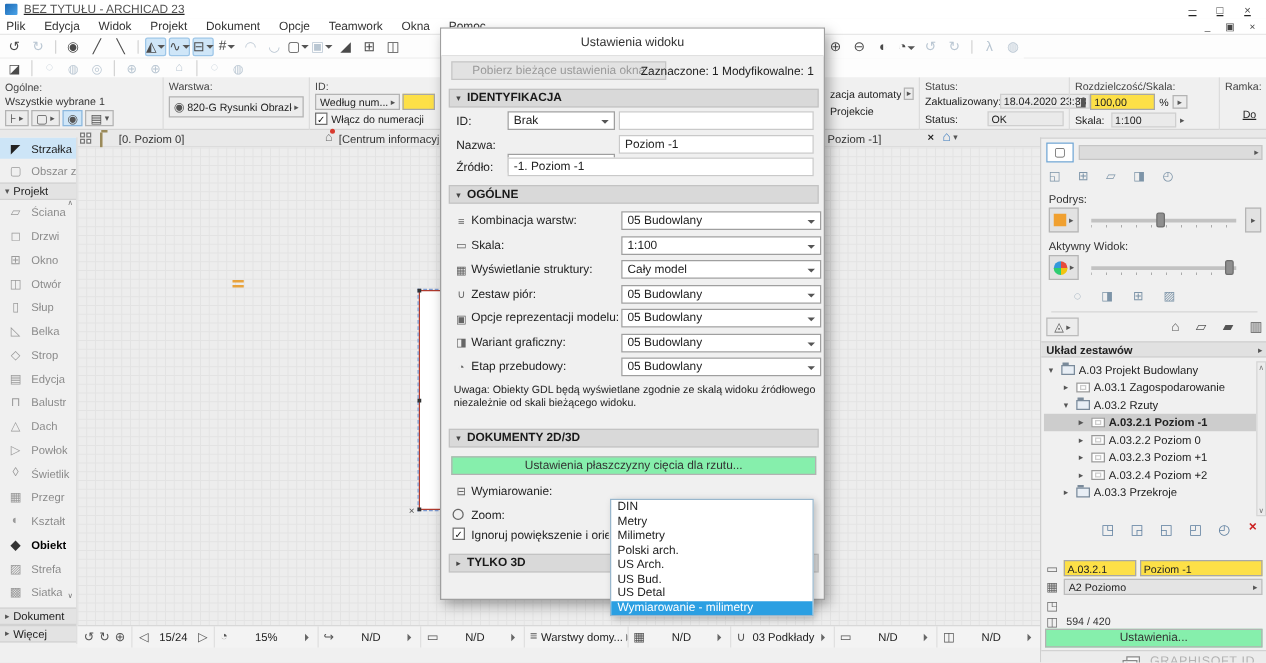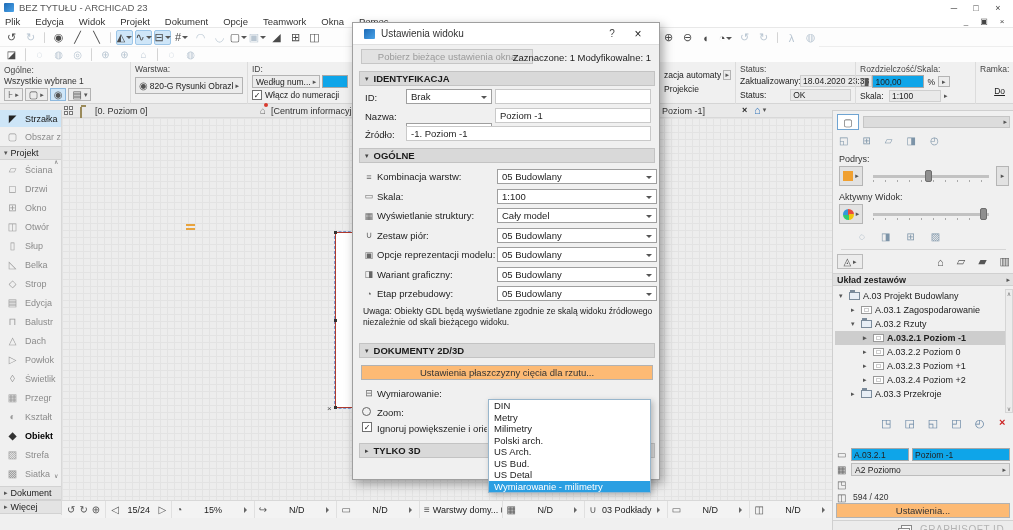--- a/index.html
+++ b/index.html
@@ -2,21 +2,21 @@
 <html><head>
 <meta charset="utf-8">
 <style>
 *{margin:0;padding:0;box-sizing:border-box;font-family:"Liberation Sans",sans-serif;}
 html,body{width:1013px;height:530px;}
 body{position:relative;background:#f0f0f0;font-size:10px;color:#222;overflow:hidden;}
 .abs{position:absolute;}
 .clip{white-space:nowrap;overflow:hidden;}
 .row{display:flex;align-items:center;}
 
-#titlebar{position:absolute;left:0;top:0;width:1013px;height:15px;background:#fff;display:flex;align-items:center;padding:0 4px;gap:5px;}
+#titlebar{position:absolute;left:0;top:0;width:1013px;height:15px;background:#fff;display:flex;align-items:center;padding:0 4px;gap:5px;text-decoration:underline;}
 #titlebar .applogo{width:10px;height:9px;background:linear-gradient(135deg,#1d6ab5,#4aa3e8);border-radius:1px;}
 #titlebar .ttl{font-size:9.5px;color:#555;flex:1;}
 .wbtn{width:22px;text-align:center;color:#444;font-size:9px;cursor:default;}
 #menubar{position:absolute;left:0;top:15px;width:1013px;height:13px;background:#fff;display:flex;align-items:center;border-bottom:1px solid #e8e8e8;}
 #menubar ul{display:flex;list-style:none;gap:15px;padding-left:5px;flex:1;}
 #menubar li{font-size:9.5px;color:#333;}
 #docctrl{display:flex;gap:4px;padding-right:4px;}
 #docctrl .wbtn{width:14px;font-size:8px;}
 
 #toolbar1,#toolbar2{position:absolute;left:0;background:#fdfdfd;display:flex;align-items:center;padding-left:3px;gap:2px;}
@@ -28,21 +28,21 @@
 .tbi.dim{color:#b9c6d2;}
 .tbi.dd::after{content:"";border:3px solid transparent;border-top-color:#555;margin-left:1px;margin-top:4px;}
 .tbi.sep{width:1px;height:11px;background:#d4d4d4;border:none;margin:0 3px;}
 #toolbar2 .tbi{height:13px;font-size:10px;}
 
 #infobar{position:absolute;left:0;top:62px;width:1013px;height:42px;background:#f0f0f0;border-bottom:1px solid #d5d5d5;}
 .flbl{font-size:8.5px;color:#444;}
 .minibtn{background:#ececec;border:1px solid #b3b3b3;font-size:8.5px;display:inline-flex;align-items:center;padding:0 3px;height:13px;gap:2px;white-space:nowrap;}
 .vcell{position:absolute;top:0;height:42px;border-left:1px solid #dcdcdc;padding:2px 4px;}
 .fieldbox{background:#eaeaea;border:1px solid #cfcfcf;font-size:8.5px;padding:0 2px;height:12px;display:inline-flex;align-items:center;white-space:nowrap;}
-.whitebox{background:#0ea5e9;border:1px solid #a8a8a8;font-size:8.5px;padding:0 2px;height:13px;display:inline-flex;align-items:center;}
+.whitebox{background:#fde047;border:1px solid #a8a8a8;font-size:8.5px;padding:0 2px;height:13px;display:inline-flex;align-items:center;}
 .chk{width:10px;height:10px;background:#fff;border:1px solid #707070;display:inline-flex;align-items:center;justify-content:center;font-size:8px;color:#111;}
 .arr8{font-size:7px;color:#555;}
 
 #tabbar{position:absolute;left:0;top:104px;width:1013px;height:14px;background:#e9e9e9;border-bottom:1px solid #d8d8d8;font-size:9px;color:#333;}
 .quad{display:grid;grid-template-columns:4px 4px;grid-gap:1px;}
 .quad i{width:4px;height:4px;border:1px solid #777;background:#f5f5f5;}
 .fold{width:11px;height:8px;background:#efe6cf;border:1px solid #9a8a5a;position:relative;}
 .fold::before{content:"";position:absolute;top:-3px;left:0;width:5px;height:2px;background:#9a8a5a;}
 .bank{position:relative;color:#666;font-size:10px;}
 .bank .dot{position:absolute;right:-2px;top:-2px;width:4px;height:4px;border-radius:50%;background:#d83b2f;}
@@ -83,26 +83,26 @@
 .trow.selected{background:#cdcdcd;font-weight:bold;}
 .ico-folder{width:11px;height:8px;background:#e8eef5;border:1px solid #7a8a9a;position:relative;display:inline-block;flex:0 0 11px;}
 .ico-folder::before{content:"";position:absolute;top:-3px;left:0;width:5px;height:2px;background:#7a8a9a;}
 .ico-layout{width:11px;height:8px;background:#fff;border:1px solid #999;display:inline-block;position:relative;flex:0 0 11px;}
 .ico-layout::after{content:"";position:absolute;left:2px;top:1px;right:2px;bottom:1px;border:1px solid #ccc;}
 .redx{color:#cc2222;font-weight:bold;font-size:11px;}
 .gs-ic{position:relative;width:11px;height:9px;border:1px solid #888;background:#fafafa;display:inline-block;}
 .gs-ic::before{content:"";position:absolute;left:-4px;top:2px;width:10px;height:8px;border:1px solid #888;background:#fafafa;}
 
 #dialog{position:absolute;left:352px;top:22px;width:308px;height:458px;background:#f0f0f0;border:1px solid #9f9f9f;box-shadow:3px 4px 10px rgba(0,0,0,.35);z-index:10;}
-#dlg-title{position:absolute;left:0;top:0;width:100%;height:22px;background:#fff;border-bottom:1px solid #e0e0e0;display:flex;align-items:center;padding:0 11px;gap:6px;font-size:10px;color:#333;}
+#dlg-title{position:absolute;left:0;top:0;width:100%;height:22px;background:#fff;border-bottom:1px solid #e0e0e0;display:flex;align-items:center;padding:0 11px;gap:6px;font-size:10px;color:#333;flex-direction:column;}
 #dlg-title .applogo{width:11px;height:10px;background:linear-gradient(135deg,#1d6ab5,#4aa3e8);border-radius:1px;}
 #dlg-title .sp{flex:1;}
 .sec{position:absolute;left:6px;width:296px;height:15px;background:#d9d9d9;border:1px solid #c3c3c3;display:flex;align-items:center;font-weight:bold;font-size:9.5px;padding:0 5px;gap:5px;color:#1a1a1a;}
 .sec .harr{font-size:7px;color:#444;font-weight:normal;}
-.btn{background:#fdba74;border:1px solid #b2b2b2;text-align:center;font-size:9.5px;color:#333;display:flex;align-items:center;justify-content:center;}
+.btn{background:#86efac;border:1px solid #b2b2b2;text-align:center;font-size:9.5px;color:#333;display:flex;align-items:center;justify-content:center;}
 .btn.disabled{color:#9a9a9a;background:#e2e2e2;border-color:#c6c6c6;}
 .combo{height:15px;background:#fff;border:1px solid #9f9f9f;font-size:9.5px;display:flex;align-items:center;padding:0 14px 0 4px;position:relative;white-space:nowrap;overflow:hidden;}
 .combo::after{content:"";position:absolute;right:4px;top:6px;border:3.5px solid transparent;border-top-color:#555;}
 .flatfield{height:15px;background:#fff;border:1px solid #c9c9c9;font-size:9.5px;display:flex;align-items:center;padding:0 4px;white-space:nowrap;overflow:hidden;}
 .dlbl{font-size:9.5px;color:#222;}
 .grow{height:15px;margin-bottom:4.5px;display:flex;align-items:center;position:relative;}
 .grow .gi{width:16px;font-size:9px;color:#666;text-align:center;flex:0 0 16px;}
 .grow .gl{font-size:9.5px;}
 .grow .combo{position:absolute;left:136px;width:160px;top:0;}
 #ddlist{position:absolute;left:488px;top:399px;width:163px;background:#fff;border:1px solid #98b6cc;list-style:none;z-index:20;box-shadow:2px 2px 6px rgba(0,0,0,.25);}

